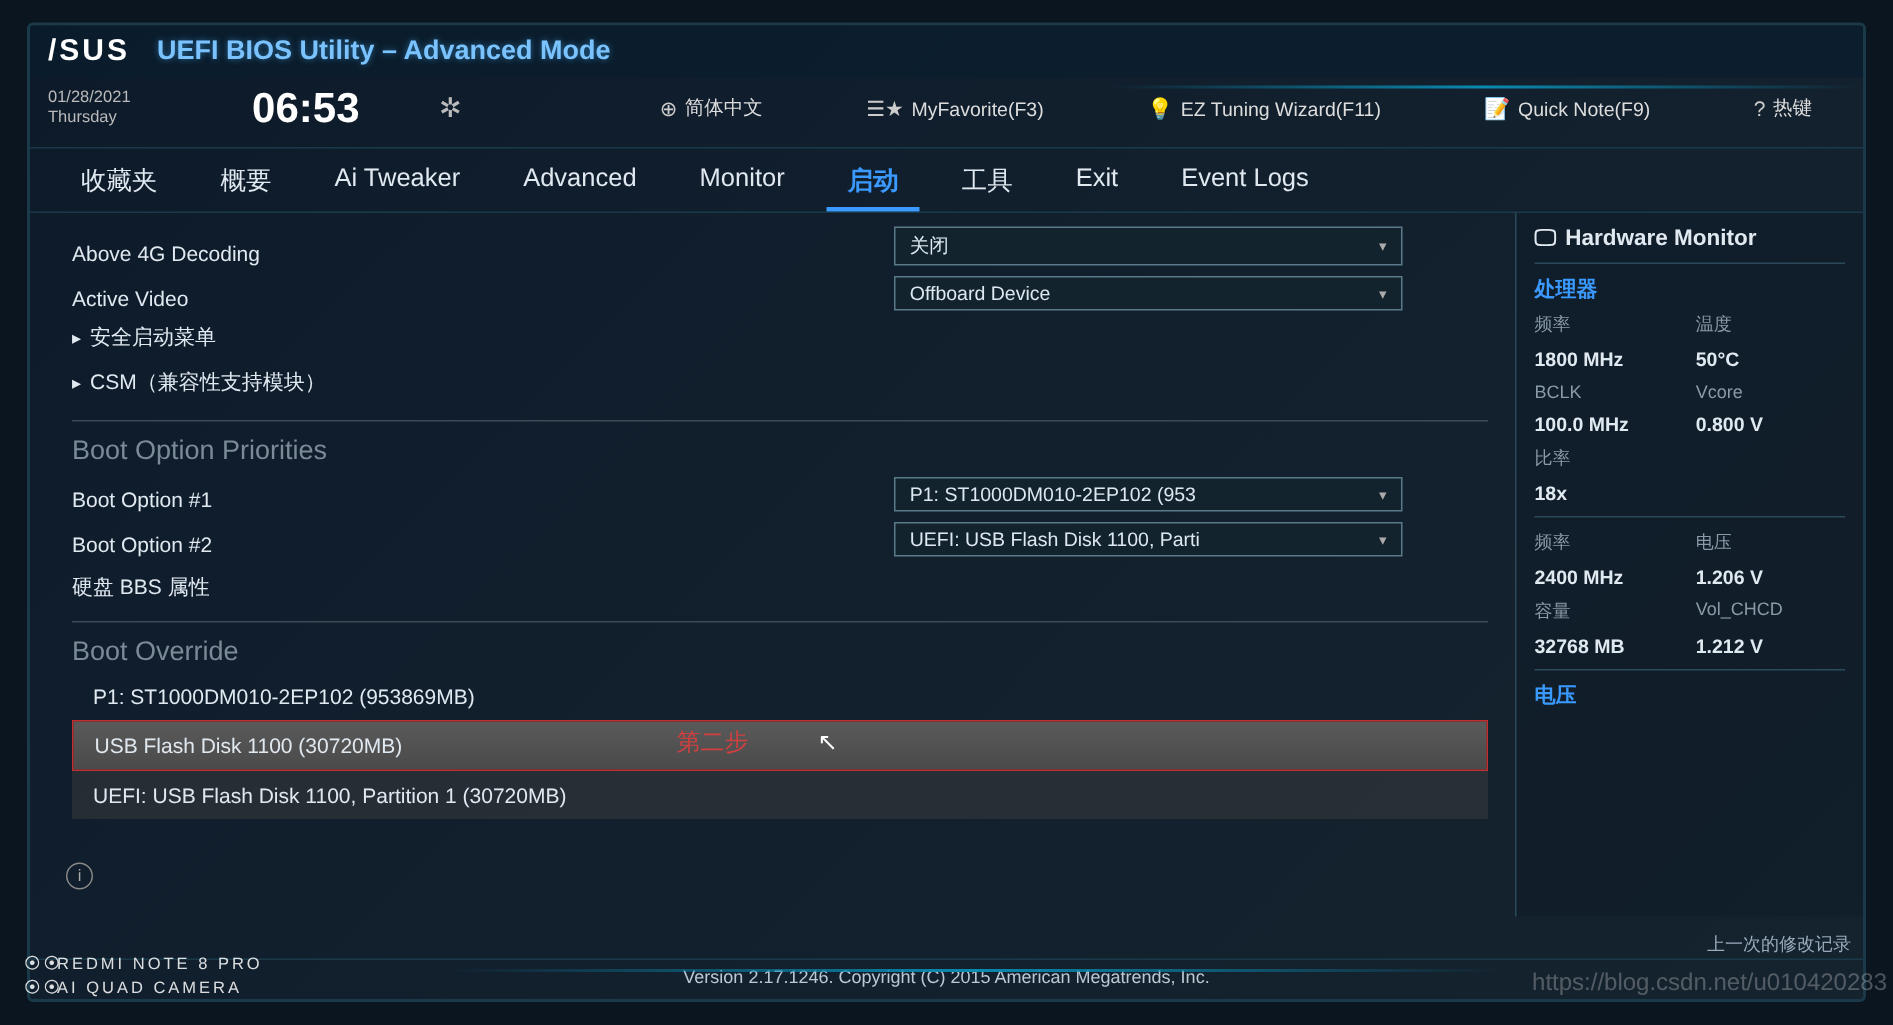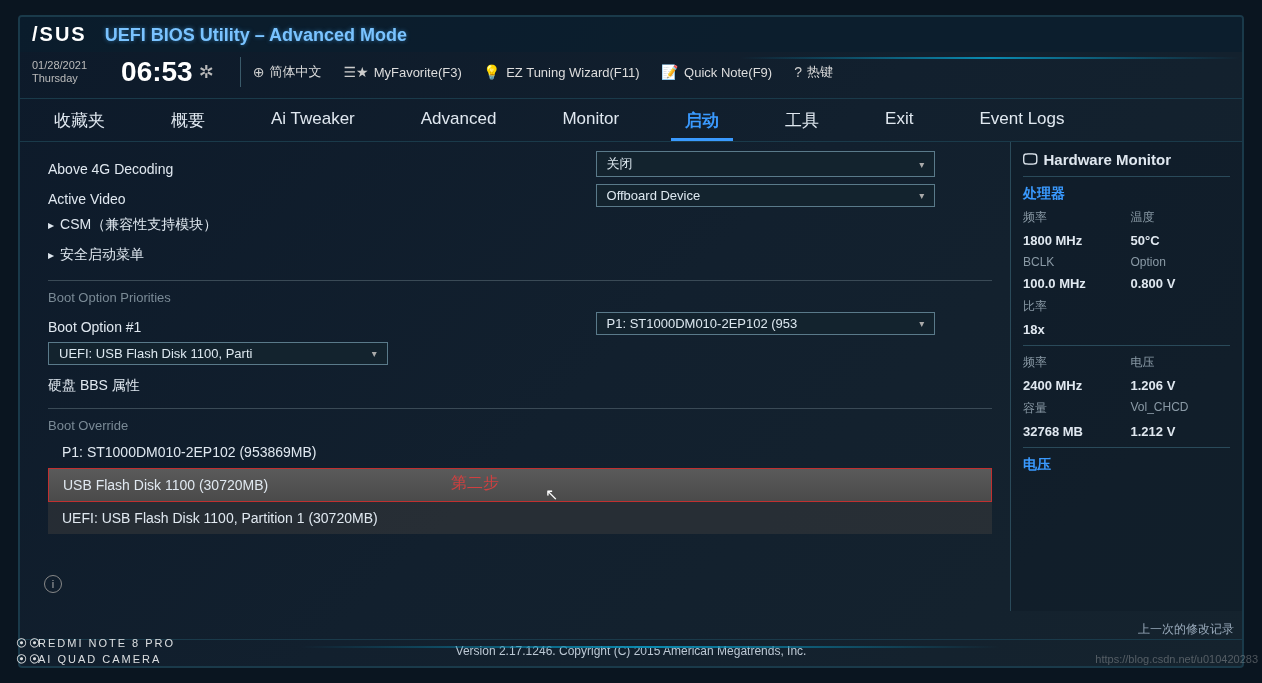--- a/index.html
+++ b/index.html
@@ -13,42 +13,42 @@
 }
 .window {
   position: absolute;
   top: 15px; left: 18px; right: 18px; bottom: 15px;
   background: linear-gradient(135deg, #0d1a2a 0%, #12202e 50%, #15232e 100%);
   border: 2px solid #1a3a4a;
   border-radius: 4px;
   overflow: hidden;
 }
 .brand-bar {
-  display: flex; align-items: flex-end;
+  display: flex; align-items: flex-start;
   padding: 6px 12px;
   background: rgba(10,30,45,0.7);
 }
 .logo { color:#fff; font-weight:bold; letter-spacing:2px; font-size:20px; margin-right:18px; font-family: 'Arial Black', sans-serif;}
 .bios-title { color:#7ac3ff; font-size:18px; font-weight:bold; text-shadow:0 0 4px #2a6a9a;}
 .info-bar {
   display:flex; align-items:center;
   padding: 4px 12px 10px 12px;
   border-bottom:1px solid #1a3a4a;
+  gap:47px;
 }
 .date-block { font-size:11px; color:#bbb; line-height:1.2; margin-right:10px;}
 .clock { font-size:28px; color:#fff; font-weight:bold; margin-right:6px;margin-left:24px;}
 .gear-icon { font-size:18px; color:#bbb; margin-right:14px;}
 .vsep { width:1px; height:30px; background:#3a5a6a; margin:0 12px;}
 .toolbar-item { display:flex; align-items:center; font-size:13px; color:#ddd; margin-right:22px; white-space:nowrap;}
 .toolbar-item .icon { margin-right:5px; font-size:14px; color:#ccc;}
 .tabs {
   display:flex;
   padding: 4px 20px 0 20px;
   border-bottom:1px solid #1a3a4a;
-  gap:24px;
 }
 .tab { padding:6px 14px; font-size:17px; color:#e0e8f0; cursor:pointer; margin-right:14px;}
 .tab.active { color:#3a9aff; border-bottom:3px solid #3a9aff; font-weight:bold;}
 .content {
   display:flex;
   height: calc(100% - 180px);
 }
 .main {
   flex:1;
   padding: 6px 18px 0 28px;
@@ -69,21 +69,21 @@
   color:#dde8f0;
   font-size:13px;
   display:flex;
   justify-content:space-between;
   align-items:center;
 }
 .select .caret { font-size:10px; color:#aaa;}
 .arrow-row { font-size:14px; color:#e0e8f0; padding:6px 0;}
 .arrow-row::before { content:'▸'; margin-right:6px; font-size:12px;}
 .divider { height:1px; background:#3a4a56; margin:10px 0 6px 0;}
-.section-header { font-size:13px; color:#7a8a96; padding:3px 0;}
+.section-header { font-size:18px; color:#7a8a96; padding:3px 0;}
 .override-item { font-size:14px; color:#e0e8f0; padding:8px 14px;}
 .override-active { background:linear-gradient(#5a5a5a,#4a4a4a); border:1px solid #c03030; position:relative;}
 .override-darker { background:rgba(60,60,60,0.5);}
 .annotation { color:#d04040; position:absolute; left:402px; top:4px; font-size:16px;}
 .info-icon { position:absolute; left:24px; bottom:18px; border:1.5px solid #888; border-radius:50%; width:18px; height:18px; display:flex; align-items:center; justify-content:center; font-size:11px; color:#aaa;}
 .sidebar {
   width:232px;
   border-left:1px solid #2a4a5a;
   padding:6px 12px;
   background:rgba(12,26,38,0.4);
@@ -99,21 +99,21 @@
   position:absolute;
   bottom:4px; left:0; right:0;
   text-align:center;
   font-size:12px;
   color:#bcc8d4;
   padding:4px 4px;
   border-top:1px solid #1a3a4a;
   margin-top:32px;
 }
 .footer-right { position:absolute; right:8px; bottom:28px; font-size:12px; color:#9ab;}
-.watermark { position:absolute; right:4px; bottom:18px; font-size:11px; color:rgba(200,200,200,0.35);}
+.watermark { position:absolute; right:4px; bottom:18px; font-size:16px; color:rgba(200,200,200,0.35);}
 .camera-wm { position:absolute; left:38px; bottom:16px; color:rgba(255,255,255,0.85); font-size:11px; letter-spacing:2px; line-height:1.4;}
 .camera-wm .dots { position:absolute; left:-22px; top:0;}
 .cursor-icon { position:absolute; left:545px; top:485px; color:#fff; font-size:16px;}
 .deco-line { position:absolute; height:2px; background:linear-gradient(90deg, transparent, #0a8ab0, transparent);}
 .deco-top { top:40px; left:720px; width:500px;}
 .deco-bot { bottom:18px; left:280px; width:700px;}
 </style>
 </head>
 <body>
 
@@ -178,34 +178,35 @@
           </div>
       </div>
       <div class="row">
         <div class="row-label">Active Video</div>
         <div class="select">
             <span>Offboard Device</span>
             <span class="caret">▾</span>
           </div>
       </div>
 
+      <div class="arrow-row">安全启动菜单</div>
       <div class="arrow-row">CSM（兼容性支持模块）</div>
-      <div class="arrow-row">安全启动菜单</div>
 
       <div class="divider"></div>
       <div class="section-header">Boot Option Priorities</div>
 
       <div class="row">
         <div class="row-label">Boot Option #1</div>
         <div class="select">
             <span>P1: ST1000DM010-2EP102  (953</span>
             <span class="caret">▾</span>
           </div>
       </div>
       <div class="row">
+        <div class="row-label">Boot Option #2</div>
         <div class="select">
             <span>UEFI: USB Flash Disk 1100, Parti</span>
             <span class="caret">▾</span>
           </div>
       </div>
 
       <div class="row">
           <div class="row-label">硬盘 BBS 属性</div>
         </div>
 
@@ -229,21 +230,21 @@
         </div>
 
       <div class="side-sec">
         <div class="side-sec-title">处理器</div>
         <div class="side-grid">
           <div class="side-lbl">频率</div>
             <div class="side-lbl">温度</div>
           <div class="side-val">1800 MHz</div>
             <div class="side-val">50°C</div>
           <div class="side-lbl">BCLK</div>
-            <div class="side-lbl">Option</div>
+            <div class="side-lbl">Vcore</div>
           <div class="side-val">100.0 MHz</div>
             <div class="side-val">0.800 V</div>
           <div class="side-lbl">比率</div>
             <div></div>
           <div class="side-val">18x</div>
             <div></div>
         </div>
       </div>
 
       <div class="side-sec">

